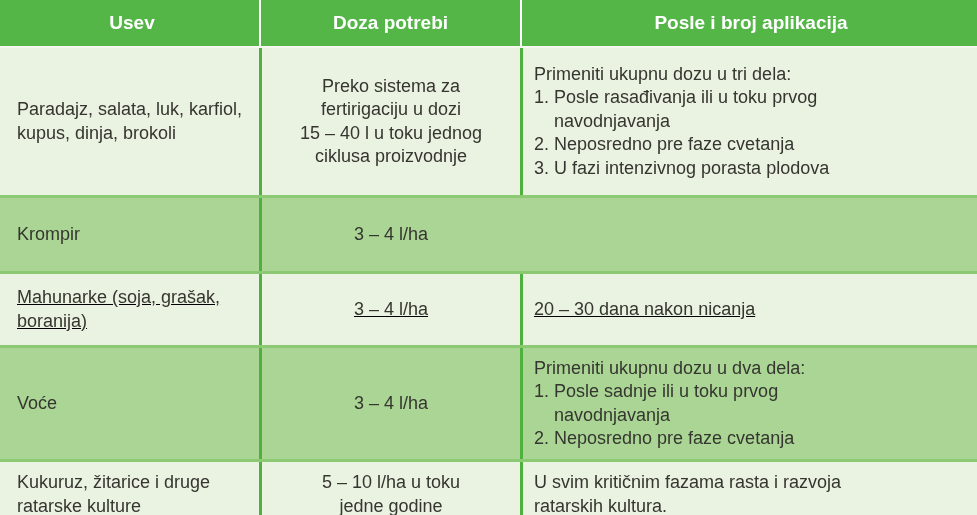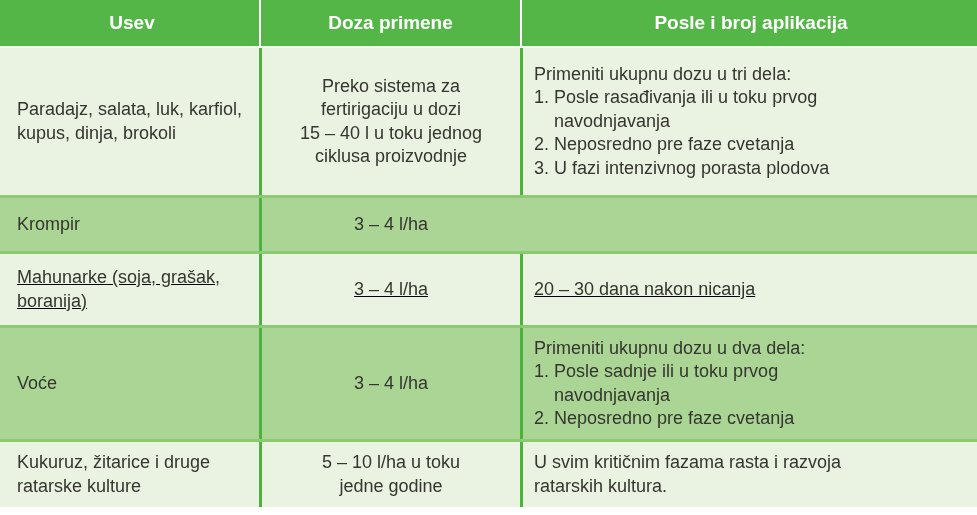--- a/index.html
+++ b/index.html
@@ -42,21 +42,21 @@
     border-left:3px solid var(--grid-line);
     color:var(--body-text);
     font-size:18px;
     line-height:1.3;
   }
   .body-row .cell:first-child{border-left:none;margin-left:8px;}
   .body-row + .body-row{border-top:3px solid var(--row-separator);}
   .row-light{background:var(--row-light);}
   .row-medium{background:var(--row-medium);}
   .r1{height:147px;}
-  .r2{height:56px;}
+  .r2{height:76px;}
   .r3{height:74px;text-decoration:underline;}
   .r4{height:114px;}
   .r5{height:68px;}
   .cell{
     box-sizing:border-box;
     display:flex;
     align-items:center;
     white-space:pre-wrap;
     overflow:hidden;
   }
@@ -67,21 +67,21 @@
 </head>
 <body>
 
 <div class="table">
 
   <div class="t-row header">
     <div class="cell c-usev">
       <span>Usev</span>
     </div>
     <div class="cell c-doza">
-      <span>Doza primene</span>
+      <span>Doza potrebi</span>
     </div>
     <div class="cell c-vreme">
       <span>Posle i broj aplikacija</span>
     </div>
   </div>
 
   <div class="t-row body-row row-light r1">
     <div class="cell c-usev">
       <span>Paradajz, salata, luk, karfiol,
 kupus, dinja, brokoli</span>

